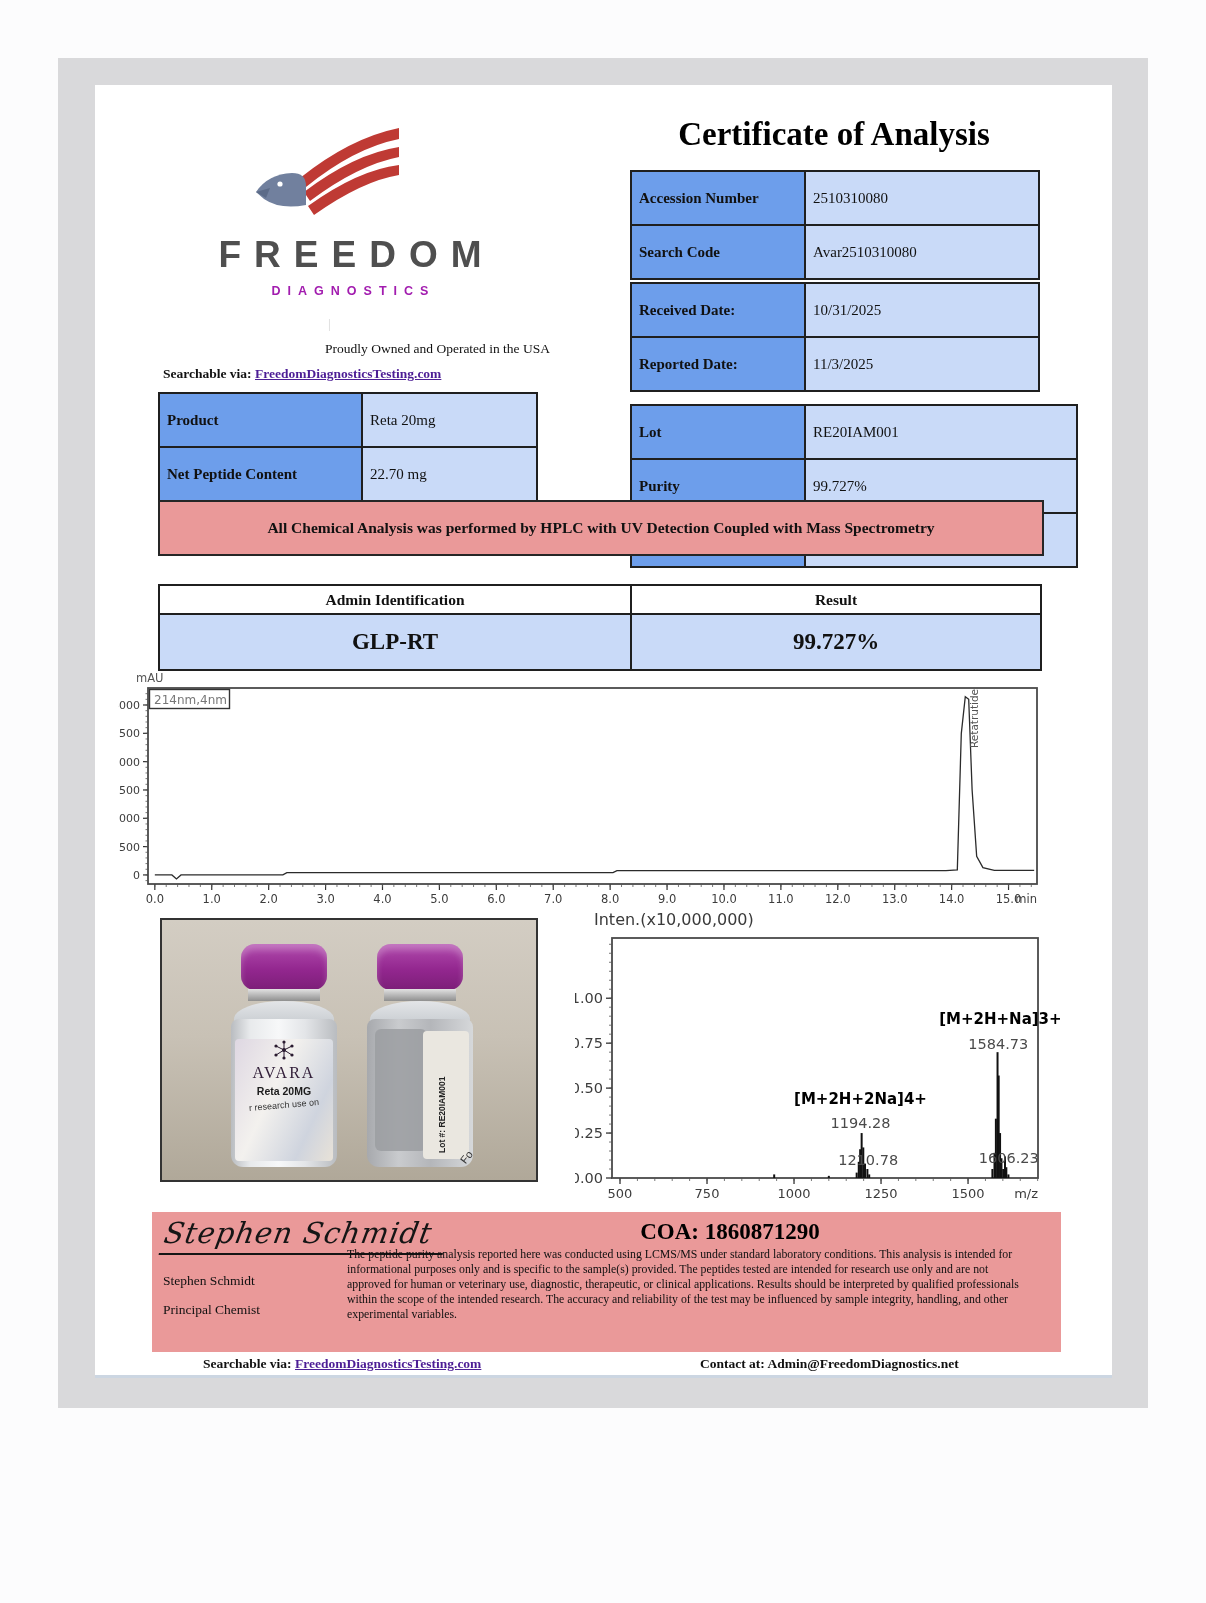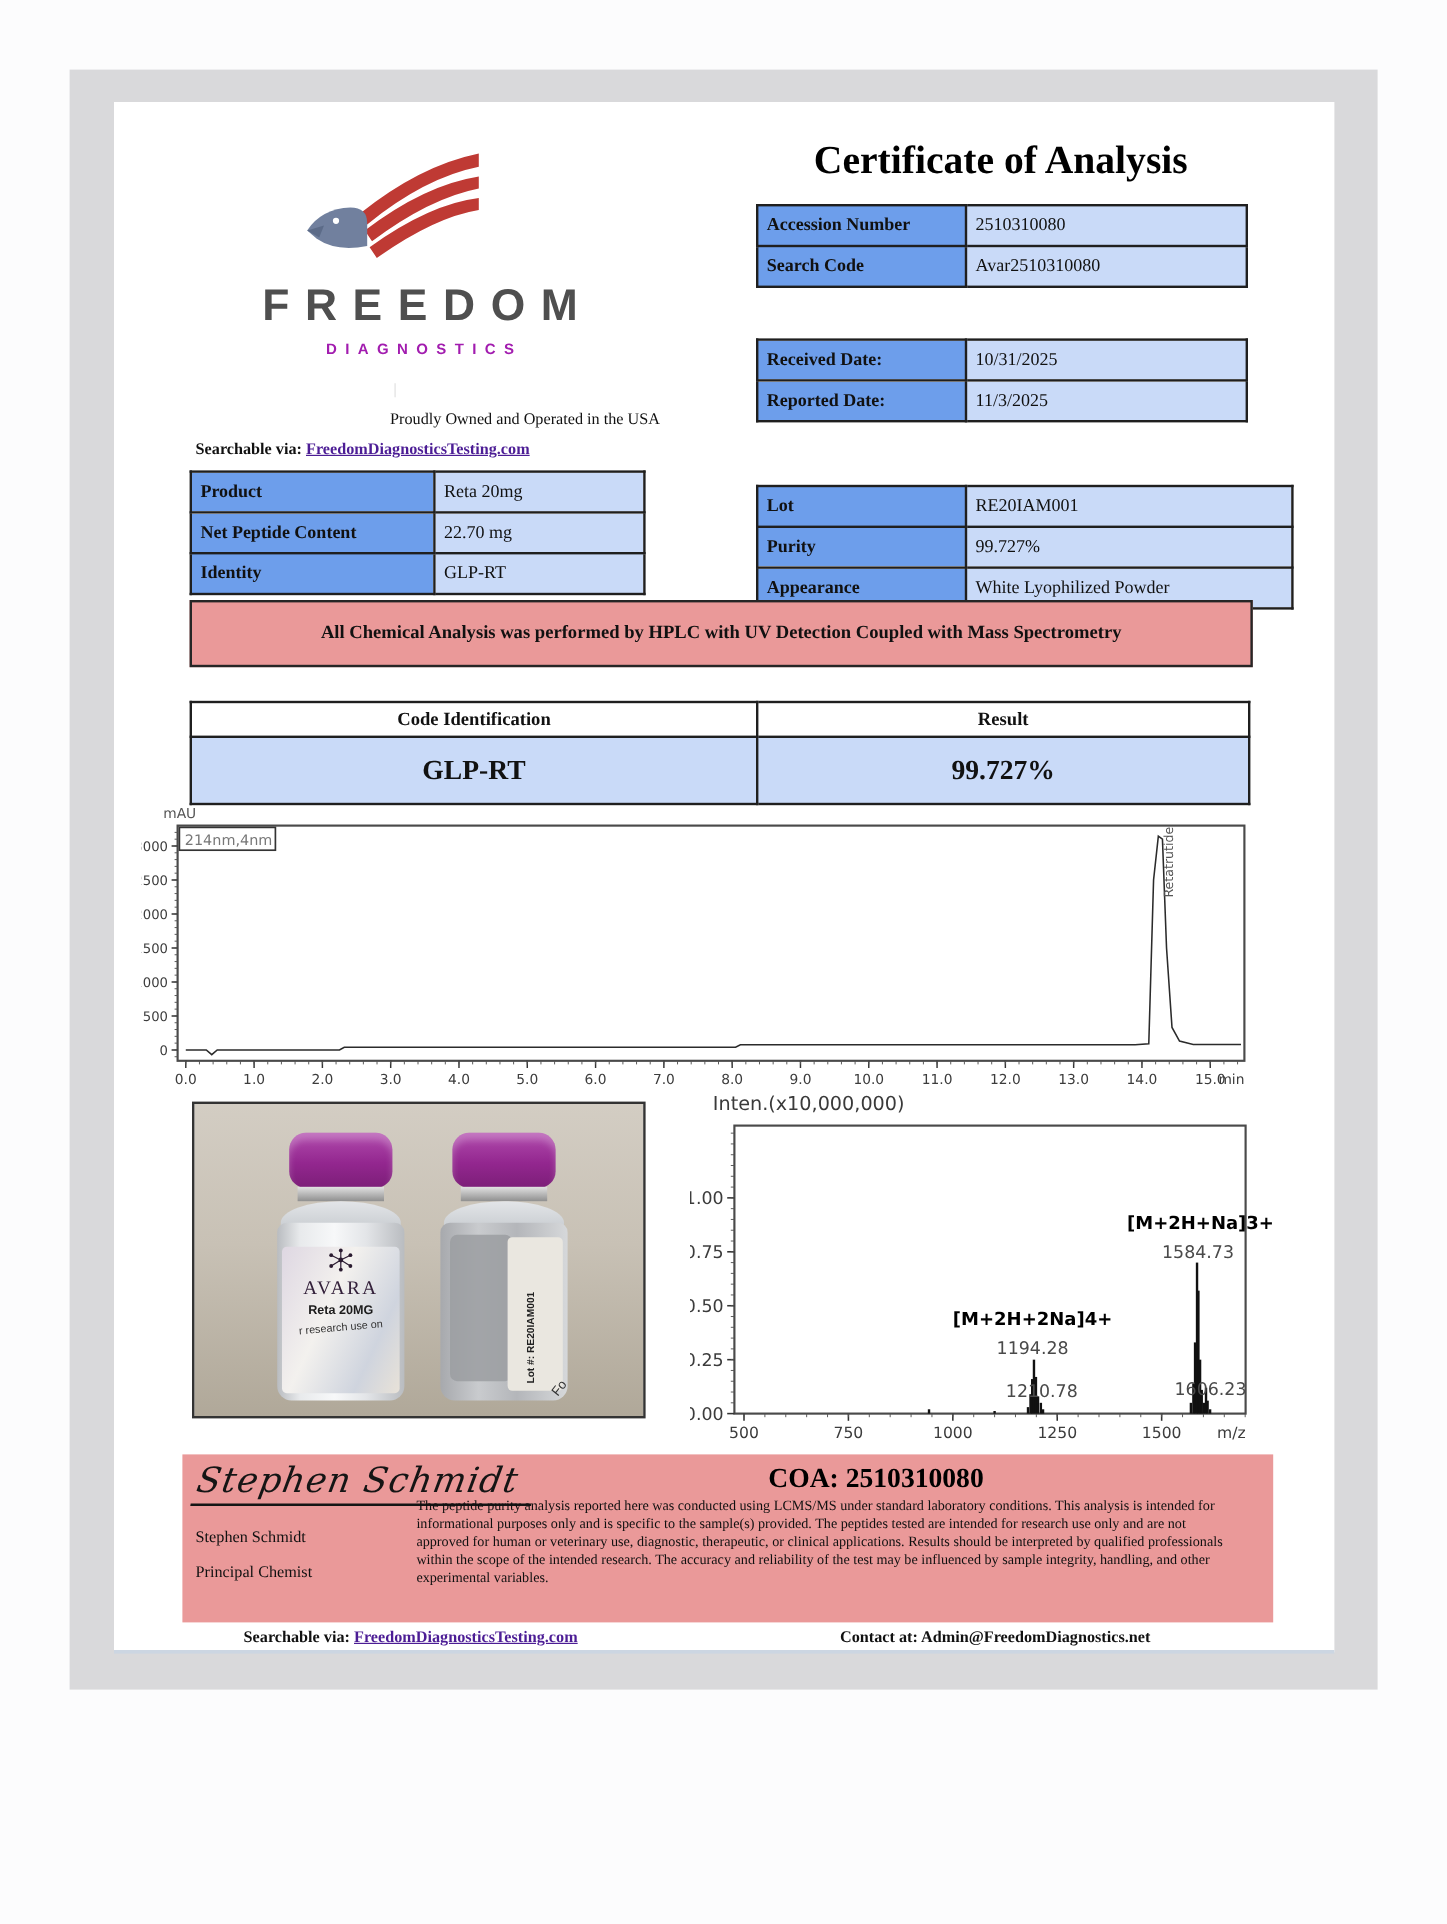--- a/index.html
+++ b/index.html
@@ -20,21 +20,21 @@
   .artifact{left:328px;top:316px;color:#d4d4d4;font-size:13px;}
   .tagline{left:150px;top:341px;width:400px;text-align:right;font-weight:normal;font-size:13.5px;}
   .search-line{left:163px;top:366px;font-weight:bold;font-size:13.5px;}
   a.doclink{color:#4c1d95;text-decoration:underline;font-weight:bold;}
   .coa-title{left:628px;top:116px;width:412px;text-align:center;
       font-weight:bold;font-size:33px;color:#000;}
 
   
   table.tbl{position:absolute;border-collapse:collapse;table-layout:fixed;
       font-family:"Liberation Serif",serif;font-size:15px;}
-  table.tbl td{border:2px solid #1f1f1f;padding:4px 7px;height:24px;overflow:hidden;white-space:nowrap;margin-top:21px;}
+  table.tbl td{border:2px solid #1f1f1f;padding:14px 7px;height:24px;overflow:hidden;white-space:nowrap;margin-top:21px;}
   td.lab{background:#6d9eeb;font-weight:bold;}
   td.val{background:#c9daf8;}
 
   .banner{left:158px;top:500px;width:882px;height:52px;background:#ea9999;
       border:2px solid #262626;text-align:center;font-weight:bold;font-size:15.5px;
       line-height:52px;}
 
   table.result{position:absolute;left:158px;top:584px;border-collapse:collapse;table-layout:fixed;
       font-family:"Liberation Serif",serif;}
   table.result td{border:2px solid #1f1f1f;text-align:center;}
@@ -171,21 +171,21 @@
       <td class="val">White Lyophilized Powder</td>
         </tr>
   </tbody>
     </table>
 
   <div class="abs banner">All Chemical Analysis was performed by HPLC with UV Detection Coupled with Mass Spectrometry</div>
 
   <table class="result">
     <tbody>
         <tr class="res-head">
-      <td style="width:468px">Code Identification</td>
+      <td style="width:468px">Admin Identification</td>
       <td style="width:406px">Result</td>
         </tr>
     <tr class="res-data">
       <td>GLP-RT</td>
       <td>99.727%</td>
         </tr>
   </tbody>
     </table>
 
   <svg id="chrom-svg" class="abs" style="left:118px;top:660px" width="940" height="252">
@@ -503,21 +503,21 @@
       <text x="293.156862745098" y="259.5168539325843" text-anchor="middle" font-size="14.5" font-weight="normal" fill="#4a4a4a">1210.78</text>
       <text x="425.4117647058823" y="119.29213483146066" text-anchor="middle" font-size="15" font-weight="bold" fill="#000">[M+2H+Na]3+</text>
       <text x="423.3235294117647" y="143.56179775280899" text-anchor="middle" font-size="14.5" font-weight="normal" fill="#4a4a4a">1584.73</text>
       <text x="433.7647058823529" y="257.7191011235955" text-anchor="middle" font-size="14.5" font-weight="normal" fill="#4a4a4a">1606.23</text>
     </svg>
 
   <div class="abs coa-footer"></div>
   <div class="abs sig-script">Stephen Schmidt</div>
   <div class="abs sig-name">Stephen Schmidt</div>
   <div class="abs sig-role">Principal Chemist</div>
-  <div class="abs coa-num">COA: 2510310080</div>
+  <div class="abs coa-num">COA: 1860871290</div>
   <div class="abs disclaimer">The peptide purity analysis reported here was conducted using LCMS/MS under standard laboratory conditions. This analysis is intended for informational purposes only and is specific to the sample(s) provided. The peptides tested are intended for research use only and are not approved for human or veterinary use, diagnostic, therapeutic, or clinical applications. Results should be interpreted by qualified professionals within the scope of the intended research. The accuracy and reliability of the test may be influenced by sample integrity, handling, and other experimental variables.</div>
 
   <div class="abs footer-left">
     <span>Searchable via:</span>
     <a href="#" class="doclink">FreedomDiagnosticsTesting.com</a>
   </div>
   <div class="abs footer-right">Contact at: Admin@FreedomDiagnostics.net</div>
 
   <div class="abs bottom-strip"></div>
 </div>

